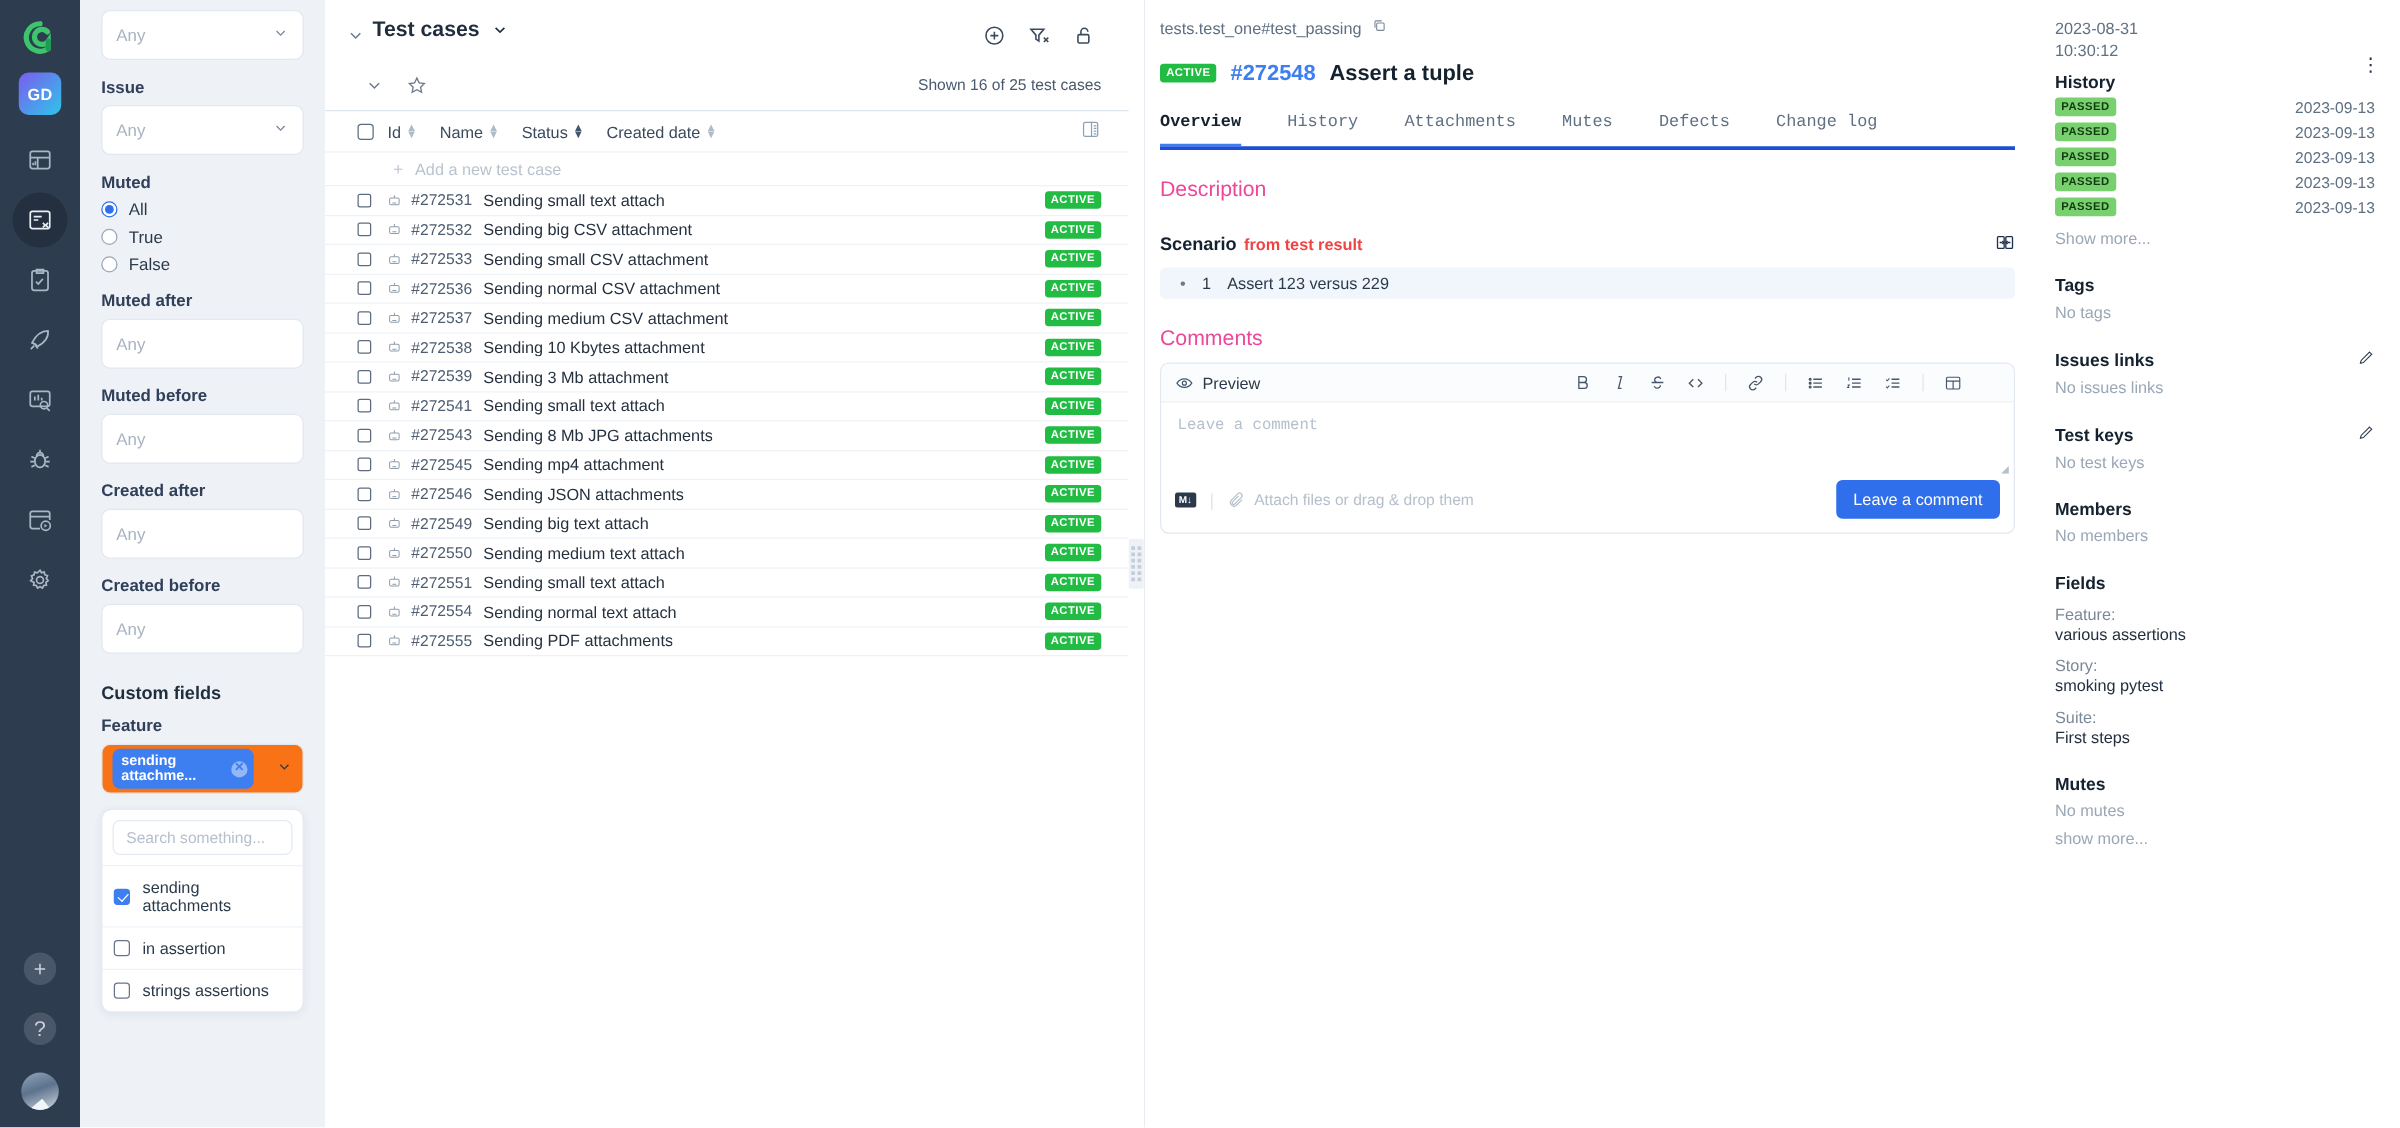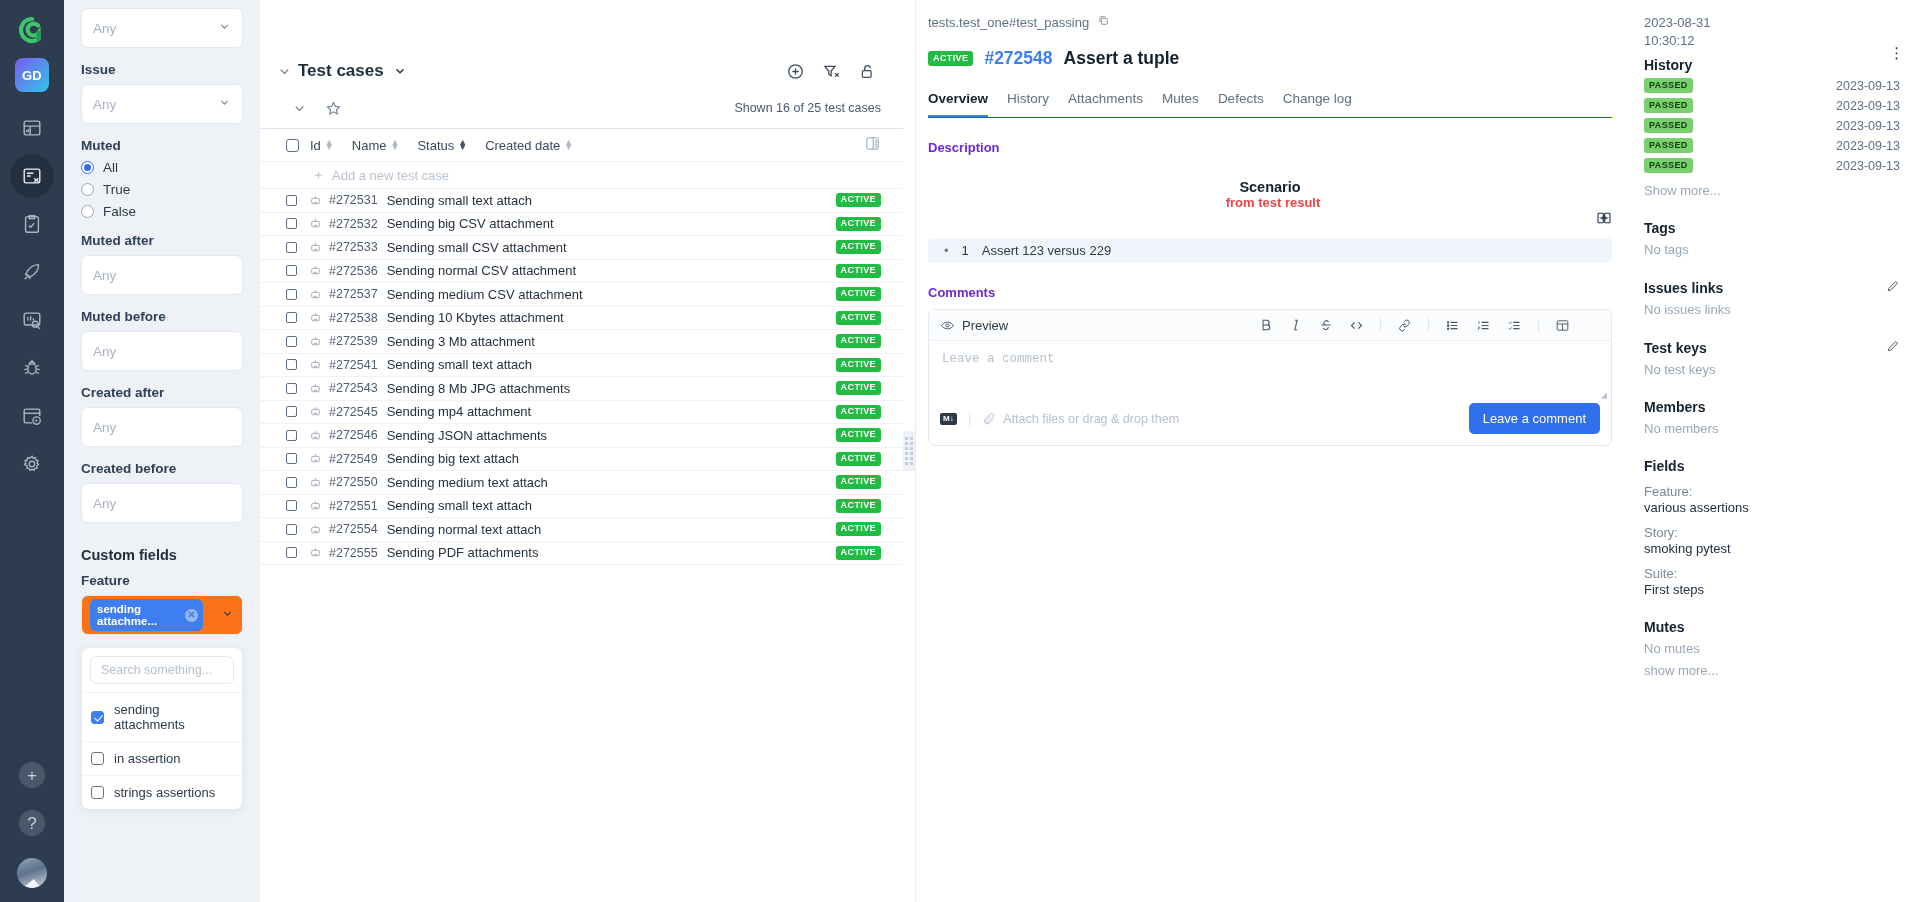--- a/index.html
+++ b/index.html
@@ -105,21 +105,21 @@
   }
   .cbx { width:13px;height:13px;border:1.5px solid #66748a;border-radius:3px;background:#fff;flex:0 0 13px;}
   .cbx.on { background:#3d7ef0;border-color:#3d7ef0; position:relative;}
   .cbx.on:after{
     content:""; position:absolute; left:3.5px; top:1px; width:4px;height:7px;
     border:solid #fff; border-width:0 1.8px 1.8px 0; transform:rotate(42deg);
   }
 
   
   .list-pane { flex: 1 1 auto; background:#fff; position:relative; display:flex; flex-direction:column; min-width:0;}
-  .lp-top { display:flex; align-items:center; padding: 14px 22px 0 10px; height:48px;margin-top:40px;}
+  .lp-top { display:flex; align-items:flex-start; padding: 14px 22px 0 10px; height:48px;}
   .lp-chev-left { width:28px;height:28px;display:flex;align-items:center;justify-content:center;color:#6c7b8d;cursor:pointer;}
   .lp-title { font-size:17px;font-weight:700;color:#1f2d3d; display:flex;align-items:center;gap:9px; }
   .lp-spacer{flex:1 1 auto;}
   .lp-icon { width:28px;height:28px;display:flex;align-items:center;justify-content:center;color:#3c4a5c;cursor:pointer;}
   .lp-sub { display:flex; align-items:center; padding: 8px 22px 8px 26px; height:40px;}
   .lp-sub .count { margin-left:auto; font-size:12.5px;color:#4a5a6e;}
   .icon-btn { width:26px;height:26px;display:flex;align-items:center;justify-content:center;color:#6c7b8d;cursor:pointer;}
   .table-head {
     display:flex;align-items:center;gap:0;
     border-top:1px solid #dde5ee; border-bottom:1px solid #eef2f7;
@@ -158,26 +158,26 @@
   .dh-grip i{width:3px;height:3px;background:#c4cedb;display:block;}
 
   
   .detail { width:1005px; flex:0 0 1005px; display:flex; background:#fff; border-left:1px solid #e6ecf2;}
   .detail-main { flex:1 1 auto; padding: 10px 18px 0 12px; min-width:0;}
   .breadcrumb { display:flex;align-items:center;gap:8px;color:#5f7083;font-size:13px;padding:4px 0 0 0;}
   .title-row { display:flex;align-items:center;gap:11px;margin-top:18px;}
   .badge-sm { background:#22bb44;color:#fff;font-size:9px;font-weight:700;letter-spacing:.4px;border-radius:3px;padding:3px 5px;line-height:1;}
   .t-id { color:#3d7ef0;font-size:17.5px;font-weight:700;}
   .t-name { color:#14212e;font-size:17.5px;font-weight:700;}
-  .tabs { display:flex;gap:19px;margin-top:22px;border-bottom:1px solid #1d4ed8;}
+  .tabs { display:flex;gap:37px;margin-top:22px;border-bottom:3px solid #1d4ed8;font-family:Liberation Mono, monospace;}
   .tab { font-size:13.5px;color:#5f7083;padding-bottom:9px;cursor:pointer;}
   .tab.active { color:#14212e;font-weight:700;border-bottom:2.5px solid #3d7ef0;}
-  .sec-h { font-size:13px;font-weight:700;color:#6d28d9;margin-top:22px;}
+  .sec-h { font-size:17px;font-weight:400;color:#ec4899;margin-top:22px;}
   .muted-txt { color:#9aa7b6;font-size:13.5px;margin-top:7px;}
-  .scen-head { display:flex;align-items:center;margin-top:24px;flex-direction:column;}
+  .scen-head { display:flex;align-items:center;margin-top:24px;}
   .scen-head .lbl{font-size:14.5px;font-weight:700;color:#14212e;}
   .scen-head .sub{font-size:13px;font-weight:700;color:#ef4444;margin-left:6px;}
   .scen-head .ic{margin-left:auto;color:#20304a;cursor:pointer;}
   .step {
     background:#f1f6fd;border-radius:4px;margin-top:9px;height:25px;
     display:flex;align-items:center;gap:13px;padding:0 16px;font-size:13px;color:#2b3a4a;
   }
   .step .dot{color:#6b7a8c;}
   .editor { border:1px solid #e2e8f0;border-radius:7px;margin-top:9px;overflow:hidden;}
   .ed-bar { display:flex;align-items:center;height:31px;background:#fafcfe;border-bottom:1px solid #edf1f6;padding:0 11px;}

